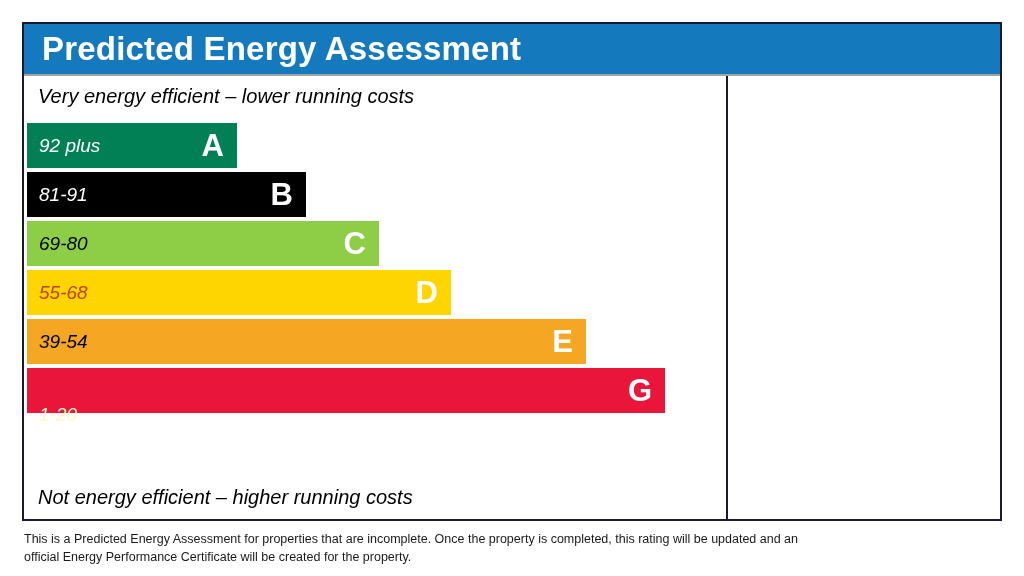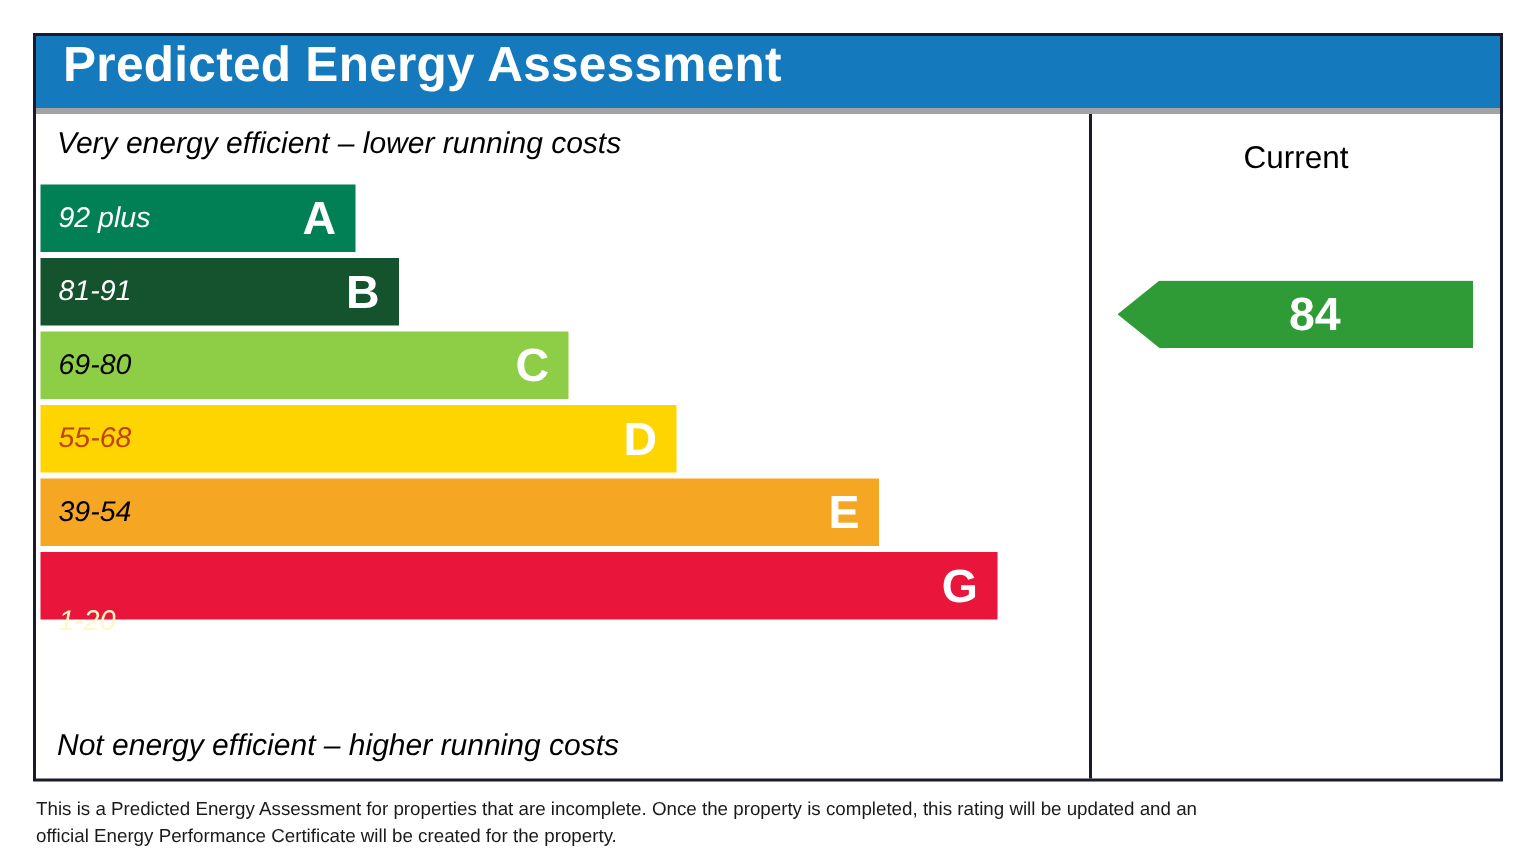--- a/index.html
+++ b/index.html
@@ -23,22 +23,23 @@
     height: 499px;
     box-sizing: border-box;
     border: 2px solid #1a1a2e;
     background: #ffffff;
   }
 
   
   .epc-title-bar {
     height: 52px;
     background: #1479bd;
-    border-bottom: 4px solid #a3a3a3;
-    display: flex;
+    border-bottom: 2px solid #a3a3a3;
+    display: flex;
+    align-items: center;
     box-sizing: border-box;
   }
   .epc-title {
     color: #ffffff;
     font-size: 33px;
     font-weight: bold;
     letter-spacing: 0.2px;
     padding-left: 18px;
     white-space: nowrap;
   }
@@ -169,21 +170,21 @@
   <div class="epc-body">
 
     <div class="epc-left">
       <div class="epc-caption caption-top">Very energy efficient – lower running costs</div>
 
       <div class="bands">
           <div class="band" style="width: 210px; background: rgb(0, 128, 84);">
             <span class="band-range" style="color: rgb(255, 255, 255);">92 plus</span>
             <span class="band-letter">A</span>
           </div>
-          <div class="band" style="width: 239px; background: #14532d;">
+          <div class="band" style="width: 279px; background: #000000;">
             <span class="band-range" style="color: rgb(255, 255, 255);">81-91</span>
             <span class="band-letter">B</span>
           </div>
           <div class="band" style="width: 352px; background: rgb(141, 206, 70);">
             <span class="band-range" style="color: rgb(0, 0, 0);">69-80</span>
             <span class="band-letter">C</span>
           </div>
           <div class="band" style="width: 424px; background: rgb(255, 213, 0);">
             <span class="band-range" style="color: #c2410c;">55-68</span>
             <span class="band-letter">D</span>
@@ -194,26 +195,17 @@
           </div>
           <div class="band" style="width: 638px; background: rgb(233, 21, 59);">
             <span class="band-range" style="color: #fef9c3; margin-top: 48px;">1-20</span>
             <span class="band-letter">G</span>
           </div>
         </div>
 
       <div class="epc-caption caption-bottom">Not energy efficient – higher running costs</div>
     </div>
 
-    <div class="epc-right">
-      <div class="current-label">Current</div>
-
-      <div class="rating-arrow-row">
-        <div class="rating-arrow" style="background: rgb(46, 155, 54);">
-          <span class="rating-value" style="color: rgb(255, 255, 255);">84</span>
-        </div>
-      </div>
-    </div>
 
   </div>
 </div>
 
 <div class="epc-footer">This is a Predicted Energy Assessment for properties that are incomplete. Once the property is completed, this rating will be updated and an official Energy Performance Certificate will be created for the property.</div>
 
 </body></html>

